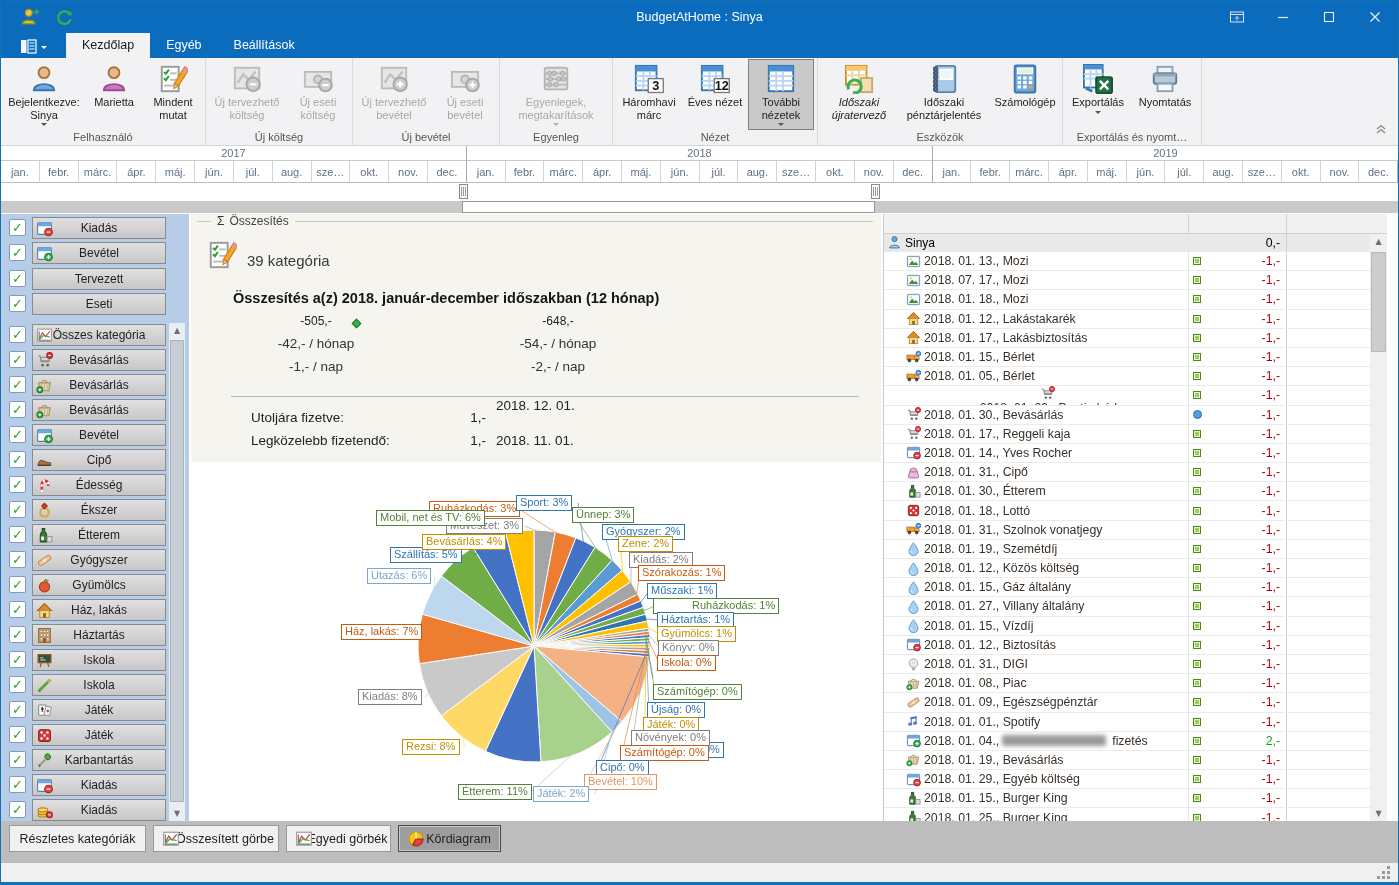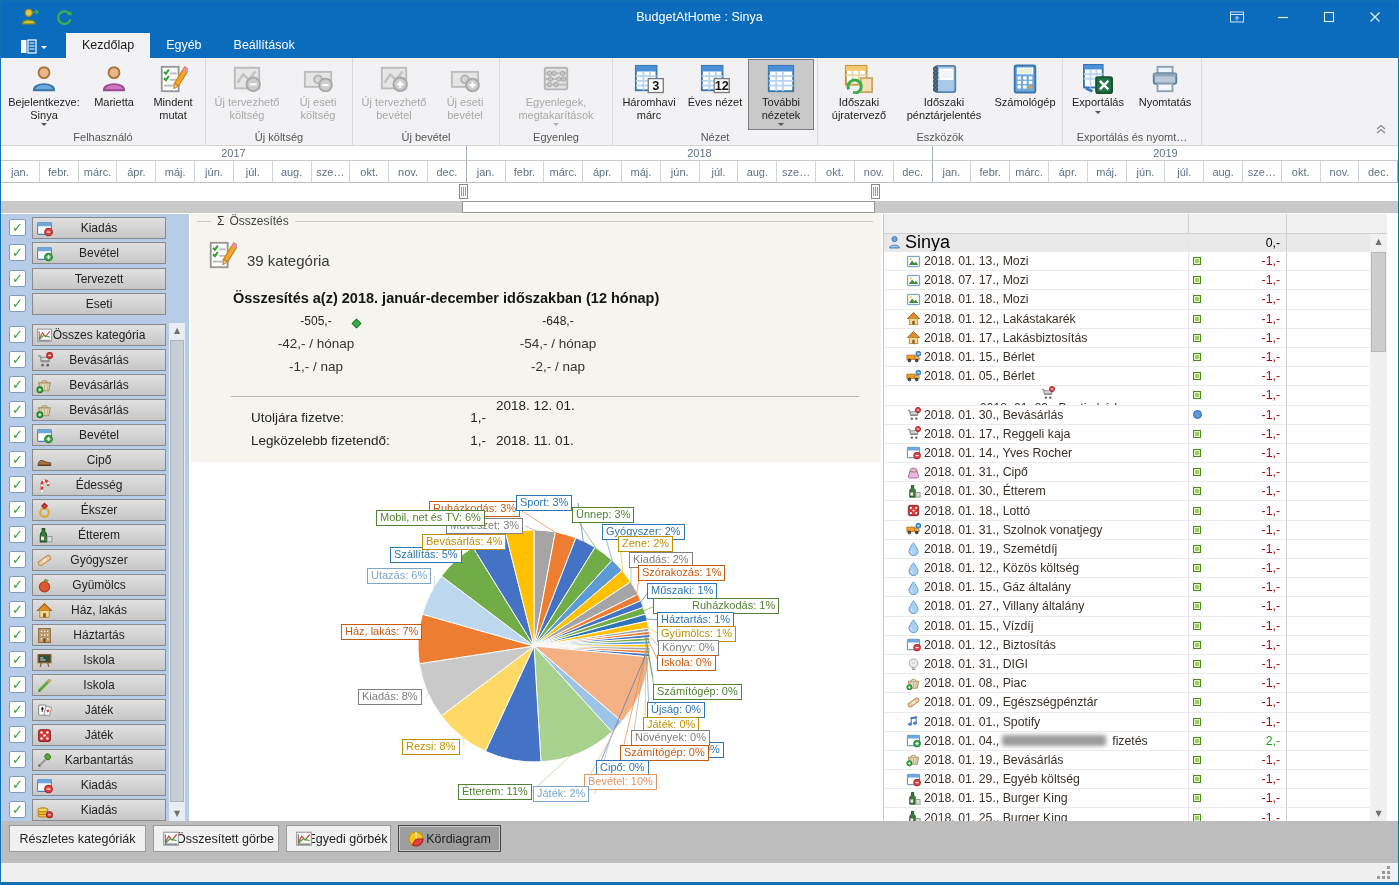--- a/index.html
+++ b/index.html
@@ -107,21 +107,21 @@
   .rp-hcell{border-right:1px solid #cfcfcf;height:20px;}
   #rp-rows{position:absolute;left:0;top:20px;width:486px;height:587px;overflow:hidden;}
   .rp-row{display:flex;align-items:center;border-bottom:1px solid #ebebeb;cursor:pointer;}
   .rp-c1{width:305px;display:flex;align-items:center;height:100%;border-right:1px solid #e6e6e6;
     overflow:hidden;white-space:nowrap;}
   .rp-c2{width:98px;display:flex;align-items:center;justify-content:space-between;height:100%;
     border-right:1px solid #cfcfcf;padding:0 6px 0 4px;}
   .rp-c3{flex:1;height:100%;}
   .rp-label{font-size:12.3px;color:#3a3028;margin-left:3px;}
   .rp-owner{background:#e9e9e9;}
-  .rp-owner .rp-label{color:#000;font-size:18px;}
+  .rp-owner .rp-label{color:#000;font-size:12px;}
   .amt{font-size:12.3px;margin-left:auto;}
   .amt.neg{color:#b40000;} .amt.pos{color:#1a9e1a;} .amt.zero{color:#000;}
   .mk-green{width:8px;height:8px;background:#9ed060;border:1px solid #4a8a1a;
     box-shadow:inset 0 0 0 1px #e4f4d2;}
   .mk-blue{width:9px;height:9px;border-radius:50%;background:#5b9bd5;border:1px solid #2a70b9;}
   .redacted{display:inline-block;width:104px;height:11px;background:#9a9a9a;border-radius:2px;
     filter:blur(2px);margin:0 3px;}
   #rp-scroll{position:absolute;left:486px;top:20px;width:17px;height:587px;background:#f0f0f0;}
 
   
@@ -395,21 +395,21 @@
                 </span>
               </div>
               <div class="rtext">További nézetek</div>
               <span class="caret"></span>
             </div>
           </div>
           <div class="rlabel">Nézet</div>
         </div>
         <div class="rgroup">
           <div class="rbtns">
-            <div class="rbtn" style="width: 76px;">
+            <div class="rbtn" style="width: 76px; font-style: italic;">
               <div class="ricon">
                 <span style="display: inline-flex;">
                   <svg width="30" height="30" viewBox="0 0 16 16">
                     <rect x="1" y="1" width="11" height="10" fill="#fff" stroke="#c98f2f"></rect>
                     <rect x="1" y="1" width="11" height="2.6" fill="#f5c86e"></rect>
                     <g stroke="#e8d5a8">
                       <line x1="1" y1="6" x2="12" y2="6"></line>
                       <line x1="4.5" y1="3.6" x2="4.5" y2="11"></line>
                       <line x1="8" y1="3.6" x2="8" y2="11"></line>
                     </g>

